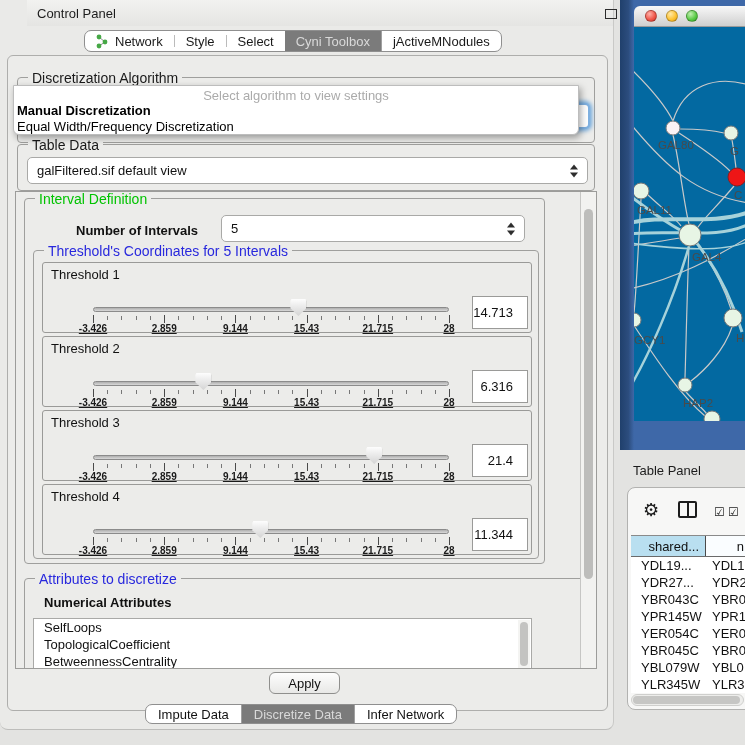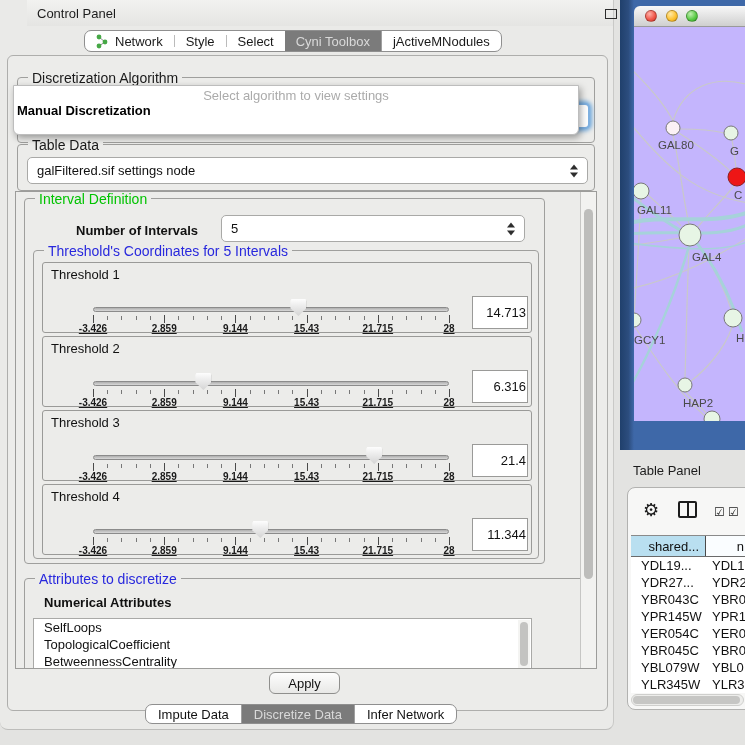--- a/index.html
+++ b/index.html
@@ -79,21 +79,21 @@
     clip-path:polygon(6% 0,94% 0,100% 12%,100% 55%,50% 100%,0 55%,0 12%);
     filter:drop-shadow(0 0 1px #777); }
   .ticks { position:absolute; left:0; width:100%; top:52px; height:9px; }
   .tick { position:absolute; top:0; width:1px; height:8px; background:#4a4a4a; }
   .tick.minor { height:4px; top:1px; background:#777; }
   .tick-labels { position:absolute; left:0; width:100%; top:60px; height:11px;
     font-size:10px; font-weight:bold; color:#1a1a1a; }
   .tick-label { position:absolute; transform:translateX(-50%); white-space:nowrap;text-decoration:underline; }
   .thr-value { position:absolute; left:429px; top:33px; width:56px; height:33px; background:#fff;
     border:1px solid #9a9a98; font-size:13px; display:flex; align-items:center;
-    justify-content:flex-end; padding-right:1px; }
+    justify-content:flex-end; padding-right:14px; }
 
   
   #attr-group { left:8px; top:386px; width:580px; height:110px; }
   #num-attr-label { position:absolute; left:19px; top:16px; font-size:13px; font-weight:bold; }
   #attr-list { position:absolute; left:8px; top:39px; width:499px; height:53px;
     background:#fff; border:1px solid #a9a9a7; overflow:hidden; }
   .list-item { font-size:13px; padding:1px 0 1px 10px; color:#111; }
   #list-scroll { position:absolute; right:1px; top:1px; width:12px; height:51px; background:#f4f4f2; }
   #list-thumb { position:absolute; left:2px; top:2px; width:8px; height:44px;
     background:#c3c3c1; border-radius:4px; }
@@ -112,21 +112,21 @@
   
   #network-window { position:absolute; left:620px; top:0; width:125px; height:450px; background:#3e68a8; }
   #nw-darkedge { position:absolute; left:0; top:0; width:14px; height:100%;
     background:linear-gradient(to right,#20406c,#2c4d7e 60%,#3e68a8); }
   #nw-titlebar { position:absolute; left:14px; top:6px; right:0; height:21px;
     background:linear-gradient(#f8f8f8,#cfcfcf); border-radius:6px 0 0 0; border-bottom:1px solid #9a9a9a; }
   .light { position:absolute; top:4px; width:12px; height:12px; border-radius:6px; border:1px solid rgba(0,0,0,.25); }
   #light-red    { left:11px; background:radial-gradient(circle at 35% 30%, #ffb0a8, #ef5448 60%, #ca3428); }
   #light-yellow { left:32px; background:radial-gradient(circle at 35% 30%, #ffe9a8, #fdc12e 60%, #d99a18); }
   #light-green  { left:52px; background:radial-gradient(circle at 35% 30%, #c2f0b2, #57c944 60%, #35a428); }
-  #net-canvas { position:absolute; left:14px; top:27px; right:0; height:394px; background:#c4b5fd; overflow:hidden; }
+  #net-canvas { position:absolute; left:14px; top:27px; right:0; height:394px; background:#0369a1; overflow:hidden; }
   #net-svg { position:absolute; left:0; top:0; }
   #net-svg text { font-family:"Liberation Sans",sans-serif; font-size:11.5px; fill:#4a4a4a; }
 
   
   #table-panel { position:absolute; left:620px; top:455px; width:125px; height:257px; }
   #tp-title { position:absolute; left:13px; top:8px; font-size:13px; color:#1c1c1c; }
   #tp-inner { position:absolute; left:7px; top:32px; width:120px; height:223px;
     background:#f7f7f6; border:1px solid #b2b2b0; border-radius:8px 0 0 8px; overflow:hidden; }
   #tp-toolbar { position:absolute; left:0; top:0; right:0; height:44px; }
   #gear-ico { position:absolute; left:15px; top:11px; font-size:18px; color:#1c1c1c; }
@@ -195,26 +195,27 @@
         <div class="stepper">
           <div class="arr-up"></div>
             <div class="arr-dn"></div>
         </div>
       </div>
     </div>
 
     <div id="algo-popup">
       <div id="popup-hint">Select algorithm to view settings</div>
       <div class="popup-opt" style="top:17px; font-weight:bold;">Manual Discretization</div>
+      <div class="popup-opt" style="top:33px;">Equal Width/Frequency Discretization</div>
     </div>
 
     <div class="groupbox" style="left:9px; top:88px; width:578px; height:47px;">
       <span class="grouplabel lbl-black">Table Data</span>
       <div class="combo" style="left:9px; top:12px; width:561px; height:27px;">
-        <span>galFiltered.sif settings node</span>
+        <span>galFiltered.sif default view</span>
         <div class="stepper">
           <div class="arr-up"></div>
             <div class="arr-dn"></div>
         </div>
       </div>
     </div>
 
     <div id="scrollpane">
 
       <div class="groupbox" id="interval-group">

